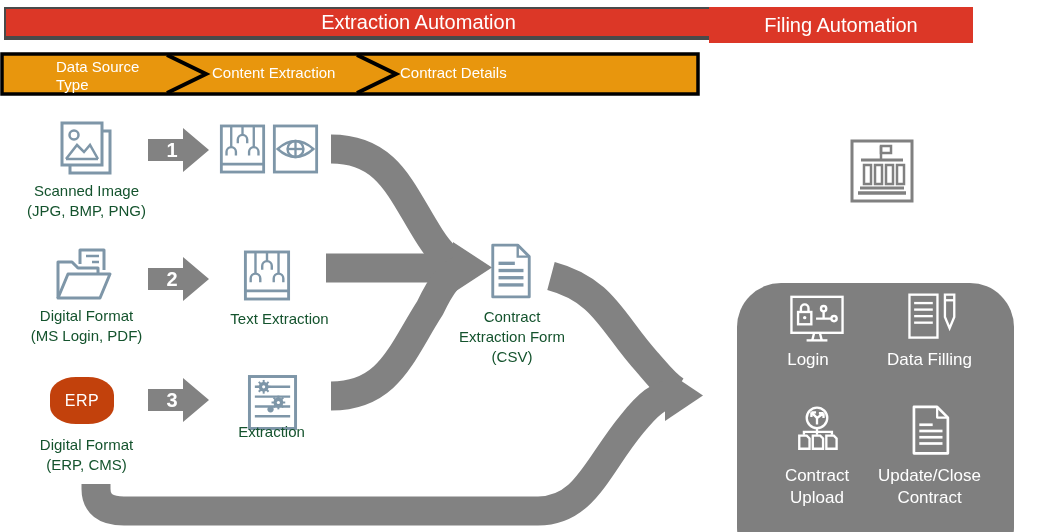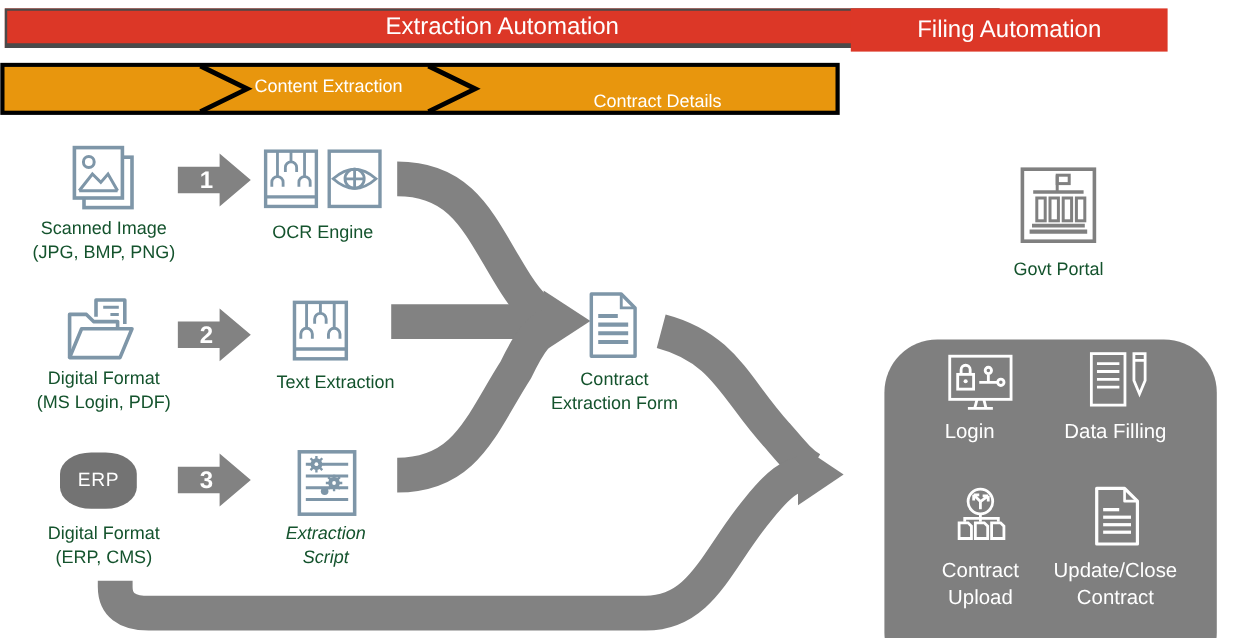--- a/index.html
+++ b/index.html
@@ -6,42 +6,43 @@
   .canvas{position:relative;width:1038px;height:532px;background:#fff;overflow:hidden;
           font-family:"Liberation Sans",sans-serif;}
   .abs{position:absolute;}
   .banner{display:flex;align-items:center;justify-content:center;color:#fff;font-size:20px;
           background:#DC3727;box-sizing:border-box;}
   .banner-ext{left:4px;top:7px;width:829px;height:33px;border:2px solid #4a4a4a;border-bottom-width:4px;}
   .banner-fil{left:709px;top:7px;width:264px;height:36px;}
   .step{color:#fff;font-size:15px;line-height:18px;}
   .step0{left:56px;top:58px;width:112px;text-align:left;}
   .step1{left:212px;top:64px;width:182px;text-align:left;}
-  .step2{left:400px;top:76px;width:296px;text-align:center;}
+  .step2{left:400px;top:64px;width:296px;}
   .lbl{font-size:15px;line-height:20px;color:#14532d;text-align:center;}
   .wlbl{font-size:17px;line-height:22px;color:#fff;text-align:center;}
-  .erp{left:50px;top:377px;width:64px;height:47px;background:#737373;border-radius:26px/18px;
+  .erp{left:50px;top:377px;width:64px;height:47px;background:#c2410c;border-radius:26px/18px;
        display:flex;align-items:center;justify-content:center;color:#fff;font-size:16px;letter-spacing:.5px;}
   .filing-box{left:737px;top:283px;width:277px;height:288px;background:#7F7F7F;border-radius:44px;}
   svg{display:block;}
   .numtxt{font-size:20px;font-weight:bold;fill:#fff;}
 </style>
 </head>
 <body>
 
 <div class="canvas">
 
   <div class="abs banner banner-ext">Extraction Automation</div>
   <div class="abs banner banner-fil">Filing Automation</div>
 
   <svg class="abs" style="left:0;top:52px;" width="702" height="44" viewBox="0 0 702 44">
     <rect x="2" y="2" width="696" height="40" fill="#E8960D" stroke="#000" stroke-width="3.5"></rect>
     <polyline points="167,3 206,22 167,41" fill="none" stroke="#000" stroke-width="4"></polyline>
     <polyline points="357,3 396,22 357,41" fill="none" stroke="#000" stroke-width="4"></polyline>
   </svg>
+  <div class="abs step step0">Data Source Type</div>
   <div class="abs step step1">Content Extraction</div>
   <div class="abs step step2">Contract Details</div>
 
   <svg class="abs" style="left:0;top:0;" width="1038" height="532" viewBox="0 0 1038 532">
     <g stroke="#828282" stroke-width="29" fill="none" stroke-linejoin="round">
       <path d="M331,149 C389,149 401,192 430,237 C441,254 450,263 464,266"></path>
       <path d="M326,268 H464"></path>
       <path d="M331,396 C389,396 401,353 430,308 C441,285 450,272 464,269"></path>
       <path d="M551,276 C604,290 613,325 647,362 C660,377 666,385 676,391"></path>
       <path d="M96,484 L96,489 Q96,511 124,511 L538,511 C585,511 597,466 632,424 C649,403 658,396 674,393"></path>
@@ -79,23 +80,20 @@
     <rect x="2.5" y="2.5" width="45" height="49" fill="none" stroke="#7E96A8" stroke-width="3"></rect>
     <path d="M6,27 Q25,10 44,27 Q25,44 6,27 Z" fill="none" stroke="#7E96A8" stroke-width="2.5"></path>
     <circle cx="25" cy="27" r="8.5" fill="none" stroke="#7E96A8" stroke-width="2.5"></circle>
     <line x1="25" y1="18.5" x2="25" y2="35.5" stroke="#7E96A8" stroke-width="2.5"></line>
     <line x1="16.5" y1="27" x2="33.5" y2="27" stroke="#7E96A8" stroke-width="2.5"></line>
   </svg>
 
   <div class="abs lbl" style="left:4px;top:181px;width:165px;">
     <div>Scanned Image</div>
     <div>(JPG, BMP, PNG)</div>
-  </div>
-  <div class="abs lbl" style="left:204px;top:184px;width:130px;">
-    <div>OCR Engine</div>
   </div>
 
   <svg class="abs" style="left:52px;top:246px;" width="64" height="58" viewBox="0 0 64 58">
     <g fill="#fff" stroke="#7E96A8" stroke-width="3" stroke-linejoin="round">
       <path d="M28,18 V4 H52 V24"></path>
       <line x1="34" y1="10" x2="47" y2="10" stroke-width="2.5"></line>
       <line x1="40" y1="16" x2="47" y2="16" stroke-width="2.5"></line>
       <path d="M6,52 V16 H20 L26,22 H46 V28"></path>
       <path d="M6,52 L16,28 H58 L48,52 Z"></path>
     </g>
@@ -162,57 +160,54 @@
         </g>
       <circle cx="32" cy="29" r="1.6" fill="#fff"></circle>
       <circle cx="24" cy="36" r="3.2" fill="#7E96A8"></circle>
     </g>
   </svg>
 
   <div class="abs lbl" style="left:4px;top:435px;width:165px;">
     <div>Digital Format</div>
     <div>(ERP, CMS)</div>
   </div>
-  <div class="abs lbl" style="left:204px;top:435px;width:135px;font-style:italic;">
+  <div class="abs lbl" style="left:204px;top:422px;width:135px;">
     <div>Extraction</div>
-    <div>Script</div>
   </div>
 
   <svg class="abs" style="left:487px;top:242px;" width="48" height="58" viewBox="0 0 50 60">
     <path d="M6,3 H32 L44,15 V57 H6 Z" fill="#fff" stroke="#7E96A8" stroke-width="3" stroke-linejoin="round"></path>
     <path d="M32,3 V15 H44" fill="none" stroke="#7E96A8" stroke-width="2.5"></path>
     <g stroke="#7E96A8" stroke-width="3.5">
       <line x1="12" y1="22" x2="29" y2="22"></line>
       <line x1="12" y1="29.5" x2="38" y2="29.5"></line>
       <line x1="12" y1="37" x2="38" y2="37"></line>
       <line x1="12" y1="44.5" x2="38" y2="44.5"></line>
     </g>
   </svg>
   <div class="abs lbl" style="left:437px;top:307px;width:150px;">
     <div>Contract</div>
     <div>Extraction Form</div>
+    <div>(CSV)</div>
   </div>
 
   <svg class="abs" style="left:849px;top:137px;" width="66" height="68" viewBox="0 0 66 66">
     <rect x="3" y="3" width="60" height="60" fill="none" stroke="#808080" stroke-width="3"></rect>
     <g stroke="#808080" stroke-width="2.5" fill="none">
       <line x1="32" y1="8" x2="32" y2="22"></line>
       <rect x="32" y="8" width="10" height="7"></rect>
       <line x1="12" y1="22" x2="54" y2="22" stroke-width="3"></line>
       <rect x="15" y="27" width="7" height="19"></rect>
         <rect x="26" y="27" width="7" height="19"></rect>
       <rect x="37" y="27" width="7" height="19"></rect>
         <rect x="48" y="27" width="7" height="19"></rect>
       <line x1="11" y1="50" x2="55" y2="50" stroke-width="3"></line>
       <line x1="9" y1="55" x2="57" y2="55" stroke-width="3.5"></line>
     </g>
   </svg>
-  <div class="abs lbl" style="left:822px;top:215px;width:120px;">
-    <div>Govt Portal</div>
-  </div>
 
   <div class="abs filing-box">
 
     <svg class="abs" style="left:50px;top:11px;" width="60" height="53" viewBox="0 0 62 56">
       <g fill="none" stroke="#fff" stroke-width="2.5">
         <rect x="4" y="3" width="54" height="38"></rect>
         <line x1="28" y1="41" x2="26" y2="49"></line>
           <line x1="34" y1="41" x2="36" y2="49"></line>
         <line x1="20" y1="49" x2="42" y2="49"></line>
         <rect x="11" y="19" width="14" height="13"></rect>

